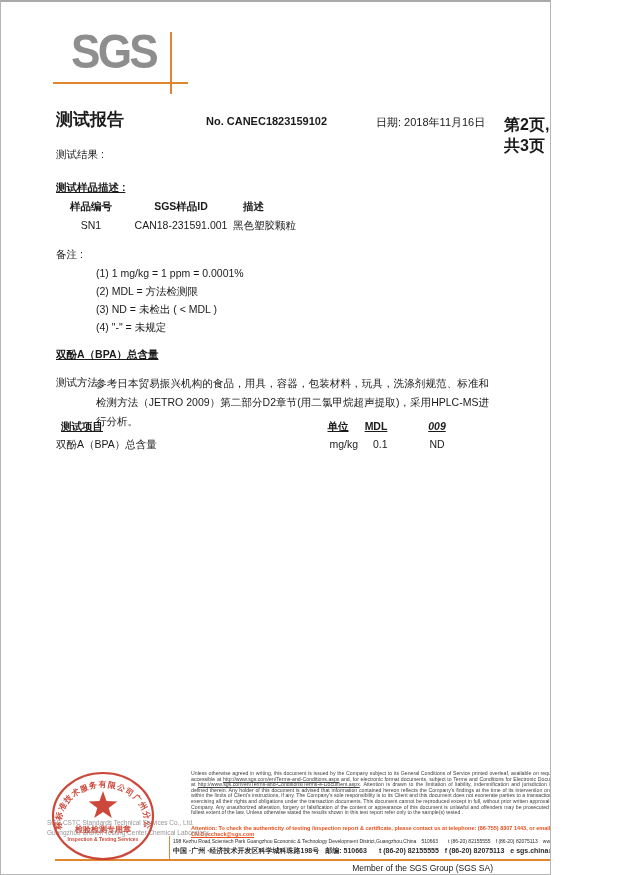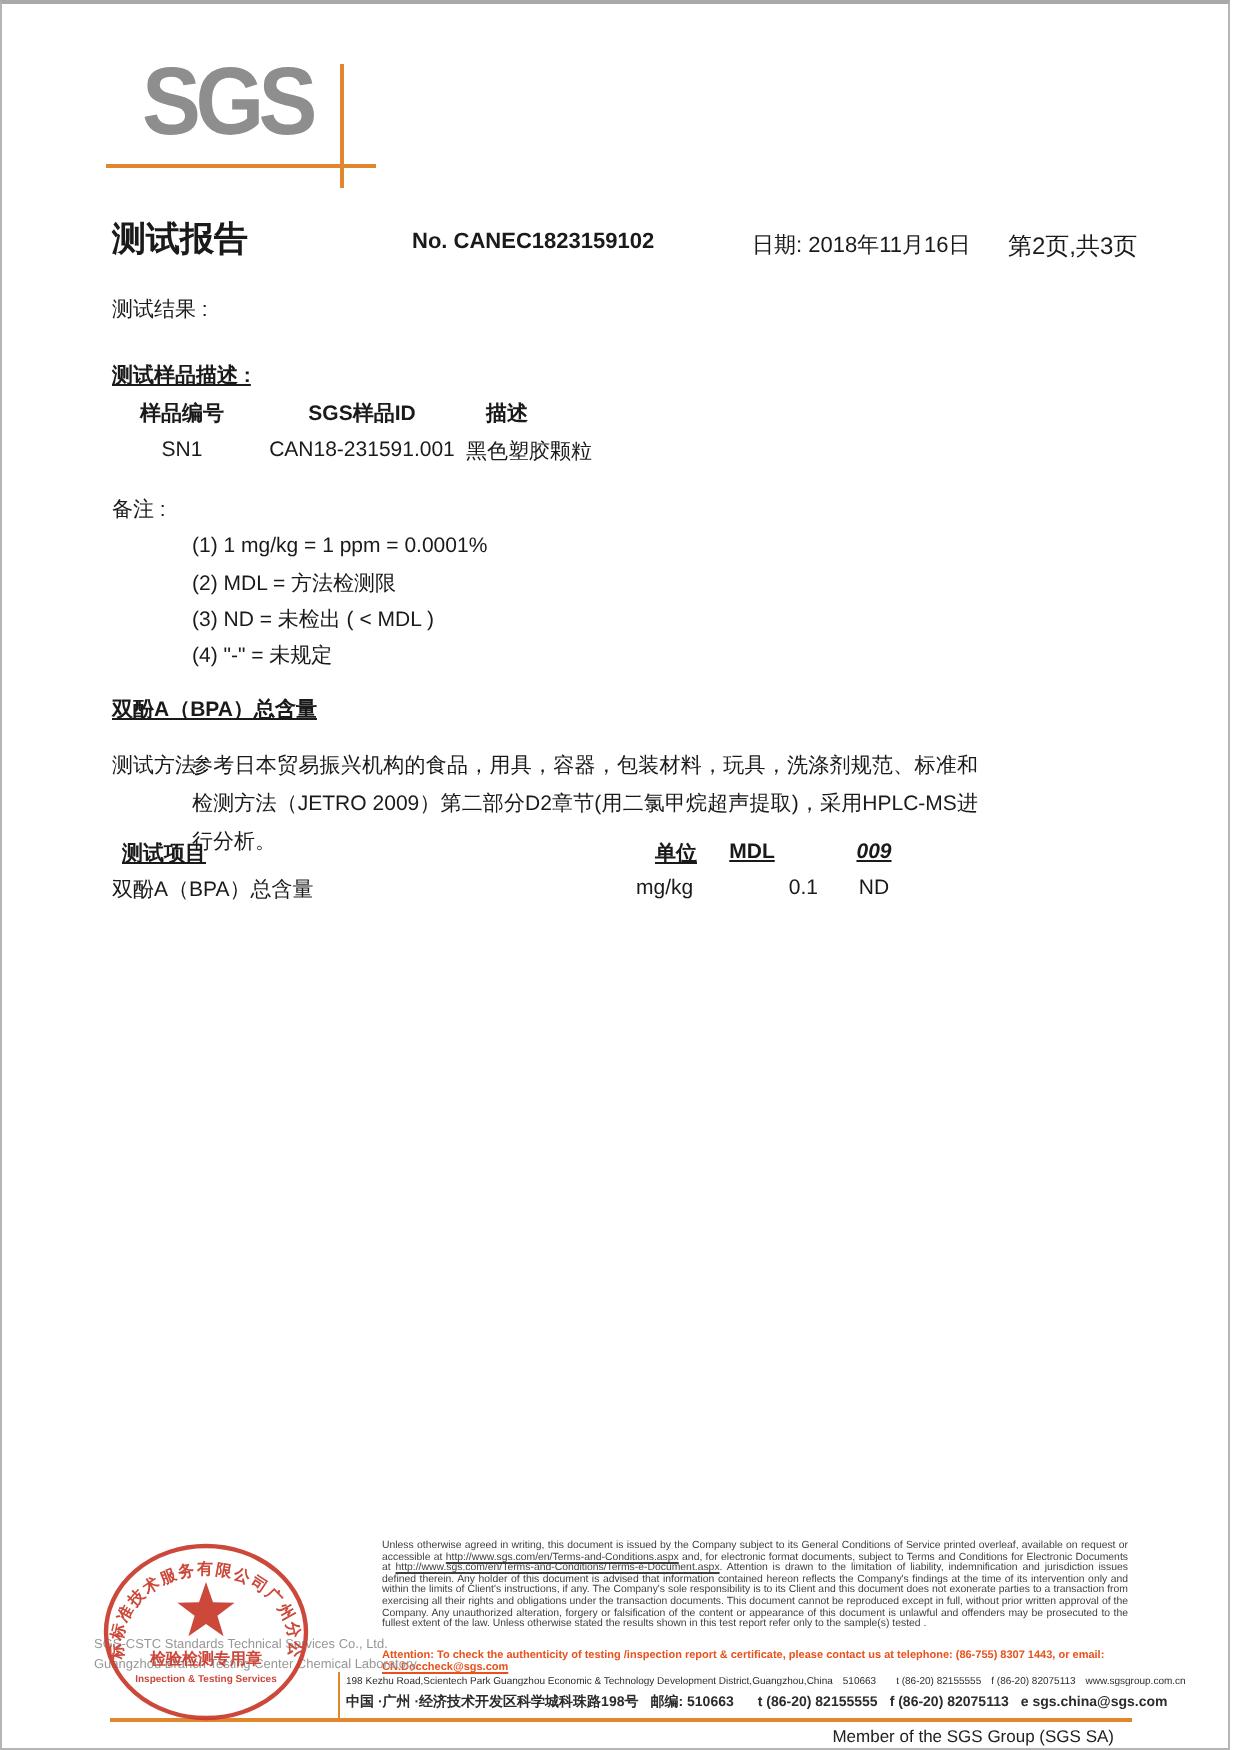--- a/index.html
+++ b/index.html
@@ -5,36 +5,36 @@
   :root{
     --accent-orange:#E0862F;
     --stamp-red:#C8392B;
     --attention-red:#E8511C;
     --logo-gray:#8E8E8E;
   }
   *{margin:0;padding:0;box-sizing:border-box;}
   html,body{background:#fff;}
   body{font-family:"Liberation Sans","DejaVu Sans",sans-serif;color:#1a1a1a;}
   .page{
-    position:relative;width:615px;height:875px;background:#fff;
+    position:relative;width:551px;height:875px;background:#fff;
     border:1px solid #b5b5b5;border-top:2px solid #a9a9a9;overflow:hidden;
   }
   .abs{position:absolute;}
 
   
   .logo-text{left:70px;top:26px;font-size:48px;font-weight:bold;color:var(--logo-gray);
     letter-spacing:-3px;transform:scaleX(0.92);transform-origin:left top;line-height:1;}
   .logo-hline{left:52px;top:80px;width:135px;height:2px;background:var(--accent-orange);}
   .logo-vline{left:169px;top:30px;width:2px;height:62px;background:var(--accent-orange);}
 
   
   .doc-title{left:55px;top:106px;font-size:17px;font-weight:bold;}
   .report-no{left:205px;top:113px;font-size:11px;font-weight:bold;}
   .report-date{left:375px;top:113px;font-size:11px;font-weight:normal;}
-  .page-info{left:503px;top:113px;font-size:12px;font-weight:normal;}
+  .page-info{left:503px;top:113px;font-size:16px;font-weight:bold;}
 
   .label{font-size:10.5px;}
   .results-label{left:55px;top:146px;}
   .section-title{font-size:10.5px;font-weight:bold;text-decoration:underline;}
   .sample-desc-title{left:55px;top:179px;}
 
   
   .st-h1{left:58px;top:198px;width:64px;text-align:center;font-weight:bold;font-size:10.5px;}
   .st-h2{left:128px;top:198px;width:104px;text-align:center;font-weight:bold;font-size:10.5px;}
   .st-h3{left:242px;top:198px;font-weight:bold;font-size:10.5px;}
@@ -51,22 +51,22 @@
   .method-text{left:95px;top:372px;width:393px;font-size:10.5px;line-height:19px;text-align:justify;}
 
   
   .rt-head{font-size:10.5px;font-weight:bold;text-decoration:underline;}
   .rt-h1{left:60px;top:418px;}
   .rt-h2{left:317px;top:418px;width:40px;text-align:center;}
   .rt-h3{left:357px;top:418px;width:36px;text-align:center;}
   .rt-h4{left:418px;top:418px;width:36px;text-align:center;font-style:italic;}
   .rt-cell{font-size:10.5px;}
   .rt-c1{left:55px;top:436px;}
-  .rt-c2{left:317px;top:436px;width:40px;text-align:left;}
-  .rt-c3{left:372px;top:436px;width:36px;text-align:right;}
+  .rt-c2{left:317px;top:436px;width:40px;text-align:right;}
+  .rt-c3{left:372px;top:436px;width:36px;text-align:left;}
   .rt-c4{left:418px;top:436px;width:36px;text-align:center;}
 
   
   .company-gray{color:#979797;font-size:6.5px;z-index:1;}
   .company-1{left:46px;top:817px;}
   .company-2{left:46px;top:827px;}
   .stamp{left:48px;top:767px;z-index:2;opacity:.92;}
 
   .legal{left:190px;top:769px;width:373px;font-size:5.2px;line-height:5.6px;
     color:#3f3f3f;text-align:justify;}

